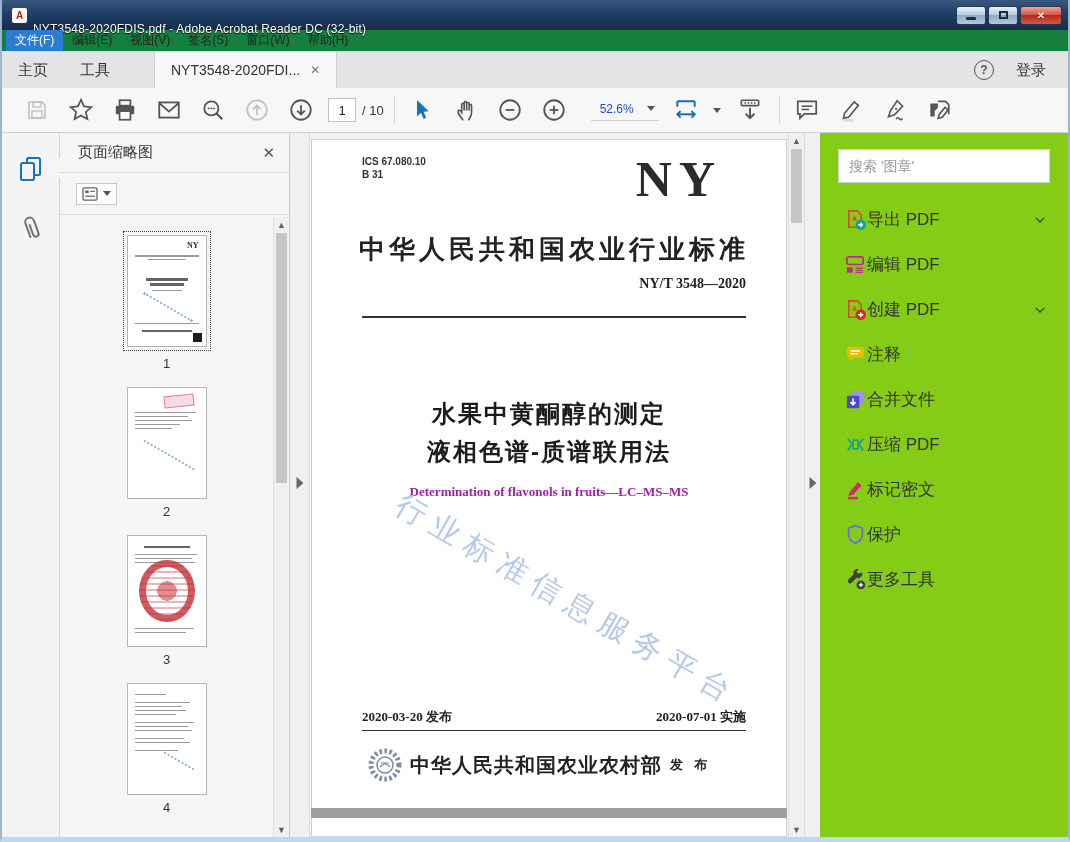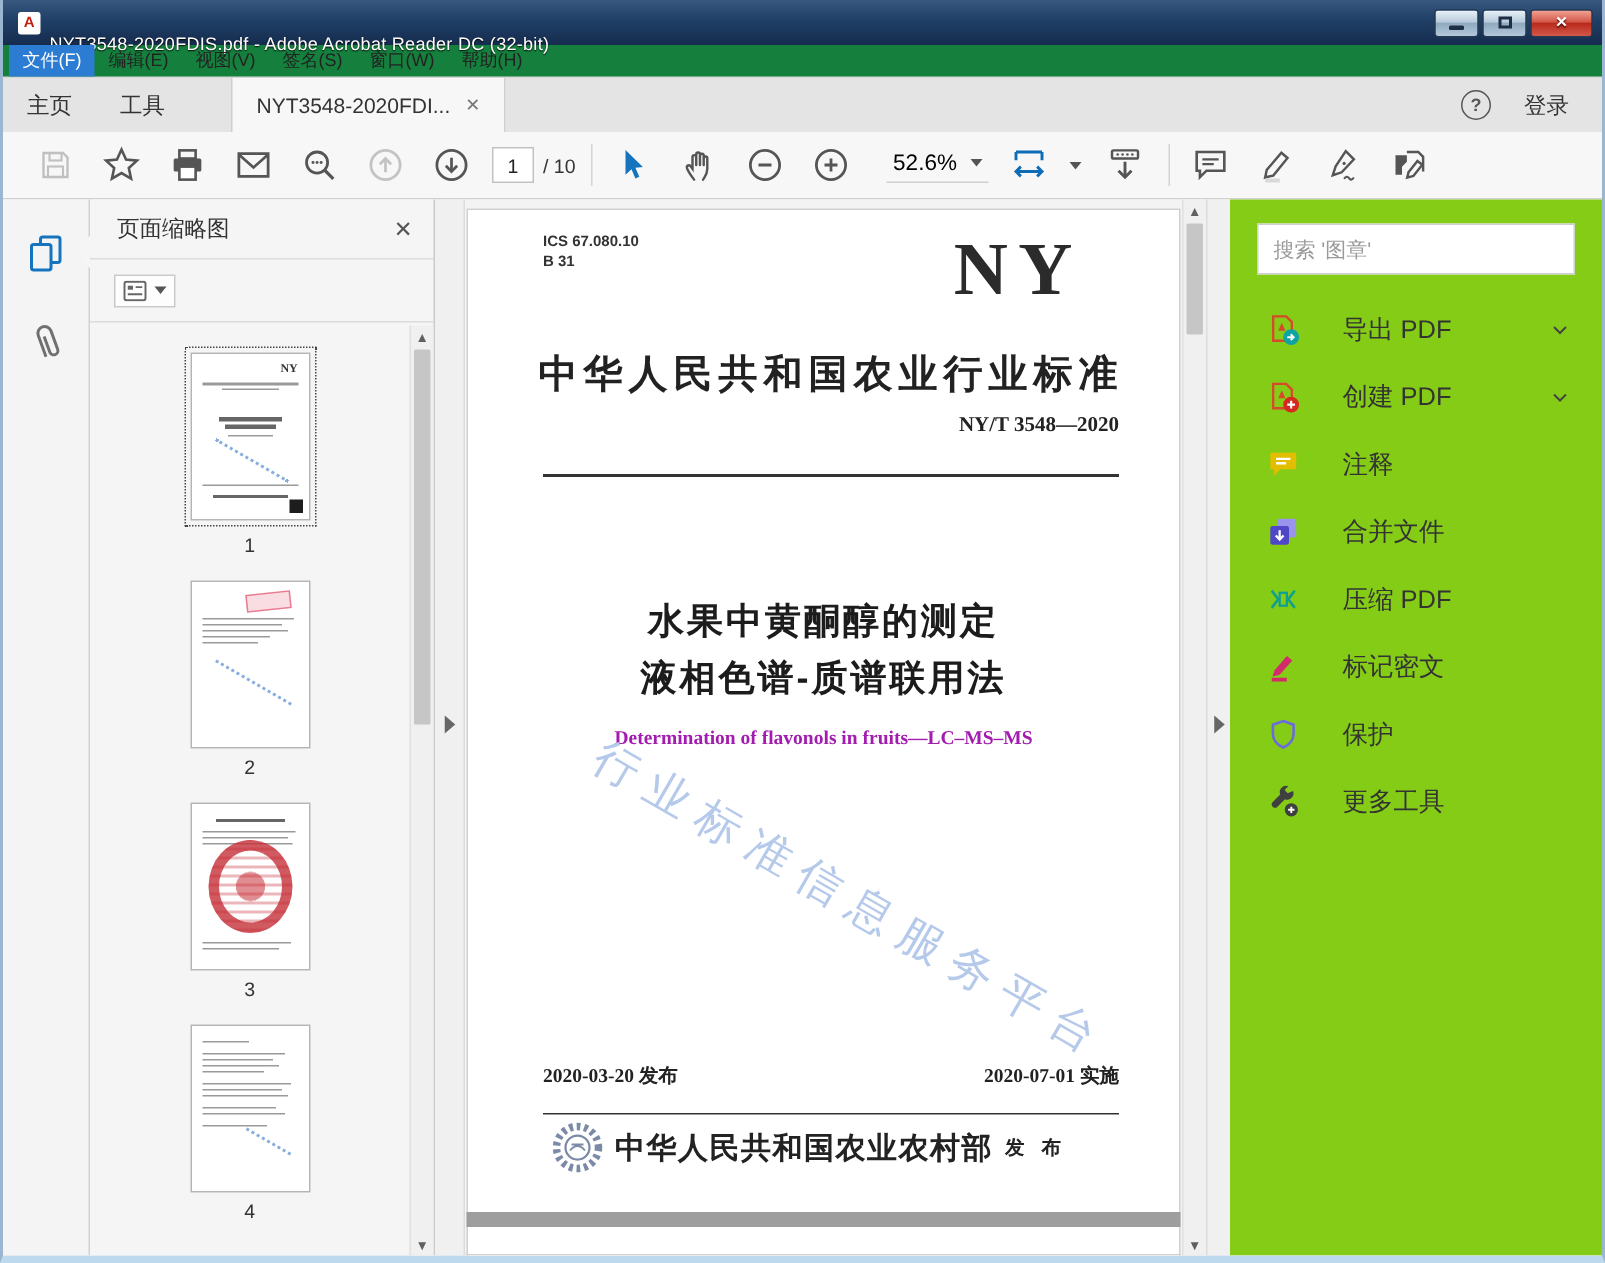--- a/index.html
+++ b/index.html
@@ -45,21 +45,21 @@
   
   .toolbar { height:45px; background:#f7f7f7; border-bottom:1px solid #cfcfcf;
              display:flex; align-items:center; padding-left:18px; }
   .tbtn { width:34px; height:34px; display:flex; align-items:center; justify-content:center; margin-right:10px; }
   .tdivider { width:1px; height:28px; background:#d4d4d4; margin:0 10px 0 2px; }
   .page-field { display:flex; align-items:center; gap:6px; margin-right:8px;}
   .page-input { width:28px; height:24px; border:1px solid #c2c2c2; background:#fff; text-align:center;
                 font-size:13px; color:#222; font-family:"Liberation Sans",sans-serif;}
   .page-total { font-size:13px; color:#333; }
   .zoom-field { display:flex; align-items:center; gap:8px; margin:0 10px; border-bottom:1px solid #cfcfcf; padding:2px 4px 4px;}
-  .zoom-value { font-size:15px; color:#000000; min-width:44px; text-align:center;}
+  .zoom-value { font-size:12px; color:#1d4ed8; min-width:44px; text-align:center;}
   .caret-down { width:0; height:0; border-left:4px solid transparent; border-right:4px solid transparent;
                 border-top:5px solid #555; }
 
   
   .main { display:flex; height:704px; background:#f1f1f1; }
 
   .leftstrip { width:58px; background:#f4f4f4; border-right:1px solid #d2d2d2;
                display:flex; flex-direction:column; align-items:center; padding-top:22px; gap:30px; position:relative;}
   .strip-active-flag { position:absolute; right:-1px; top:24px; width:0; height:0;
         border-top:11px solid transparent; border-bottom:11px solid transparent; border-right:9px solid #f5f5f5;}
@@ -111,39 +111,39 @@
               font-family:"Liberation Serif", serif;}
   .d-rule { position:absolute; left:50px; right:40px; top:176px; border-top:2px solid #333; }
   .d-title1 { position:absolute; left:0; right:0; top:258px; text-align:center; font-size:24px; font-weight:bold; color:#1c1c1c; letter-spacing:2px;}
   .d-title2 { position:absolute; left:0; right:0; top:296px; text-align:center; font-size:24px; font-weight:bold; color:#1c1c1c; letter-spacing:2px;}
   .d-etitle { position:absolute; left:0; right:0; top:344px; text-align:center; font-size:13px; font-weight:bold; color:#a21caf;
               font-family:"Liberation Serif", serif;}
   .d-watermark { position:absolute; left:30px; top:440px; width:450px; text-align:center; font-size:30px; color:#b5c9ea;
                  letter-spacing:9px; transform:rotate(30deg); white-space:nowrap; }
   .d-dates { position:absolute; left:50px; right:40px; top:568px; display:flex; justify-content:space-between;
              font-size:13px; font-weight:bold; color:#222; font-family:"Liberation Serif", serif;
-             border-bottom:1.5px solid #333; padding-bottom:16px;}
+             border-bottom:1.5px solid #333; padding-bottom:4px;}
   .d-pubrow { position:absolute; left:56px; right:30px; top:608px; display:flex; align-items:center; gap:8px; }
   .d-pub { font-size:20px; font-weight:bold; color:#222; letter-spacing:1px; font-family:"Liberation Serif", serif; white-space:nowrap;}
   .d-pubsuffix { font-size:13px; font-weight:bold; color:#222; letter-spacing:4px; font-family:"Liberation Serif", serif;}
 
   
   .handle { background:#f0f0f0; position:relative; }
   .handle.left { width:20px; border-right:1px solid #dcdcdc; }
   .handle.right { width:16px; border-left:1px solid #dcdcdc; }
   .handle .tri { position:absolute; top:344px; left:50%; transform:translateX(-50%); width:0; height:0;
                  border-top:6px solid transparent; border-bottom:6px solid transparent; border-left:7px solid #666; }
 
   
   .rightpanel { width:248px; background:#84cc16; padding-top:16px; }
   .rp-search { display:block; width:212px; margin:0 auto; height:34px; background:#fff; border:1px solid #cfcfcf;
                font-size:14px; padding:0 10px; color:#333; font-family:"Liberation Sans",sans-serif;}
   .rp-search::placeholder { color:#9a9a9a; }
   .rp-list { margin-top:14px; }
-  .tool-row { height:45px; display:flex; align-items:center; padding:0 20px 0 24px; gap:28px; }
+  .tool-row { height:45px; display:flex; align-items:center; padding:0 20px 0 24px; gap:0; }
   .tlabel { font-size:17px; color:#333; }
   .chev { margin-left:auto; display:flex; align-items:center; }
 
   svg { display:block; }
 </style>
 </head>
 <body>
 
 <div class="window">
 
@@ -477,20 +477,28 @@
               <path d="M14.8 17.5 h4.2 m-1.8 -2 l2 2 -2 2" stroke="#fff" stroke-width="1.4" fill="none"></path>
             </svg>
           <span class="tlabel">导出 PDF</span>
           <span class="chev">
               <svg width="16" height="16" viewBox="0 0 24 24">
                 <polyline points="6,9 12,15 18,9" fill="none" stroke="#444" stroke-width="2"></polyline>
               </svg>
             </span>
         </div>
 
+        <div class="tool-row">
+          <svg width="23" height="23" viewBox="0 0 24 24">
+              <rect x="3" y="4" width="17" height="8" rx="2" fill="none" stroke="#c2268c" stroke-width="1.8"></rect>
+              <rect x="3" y="15" width="6" height="5.5" fill="#c2268c"></rect>
+              <path d="M12 15.8 h8 M12 18 h8 M12 20.2 h8" stroke="#c2268c" stroke-width="1.3"></path>
+            </svg>
+          <span class="tlabel">编辑 PDF</span>
+        </div>
 
         <div class="tool-row">
           <svg width="23" height="23" viewBox="0 0 24 24">
               <path d="M5 3 h9 l4 4 v13 h-13 z" fill="none" stroke="#d6492a" stroke-width="1.6"></path>
               <path d="M8.5 13 l2.5 -5.5 2.5 5.5 z" fill="#d6492a"></path>
               <circle cx="17.5" cy="17.5" r="5.5" fill="#d62a1e"></circle>
               <path d="M17.5 14.8 v5.4 M14.8 17.5 h5.4" stroke="#fff" stroke-width="1.5"></path>
             </svg>
           <span class="tlabel">创建 PDF</span>
           <span class="chev">

